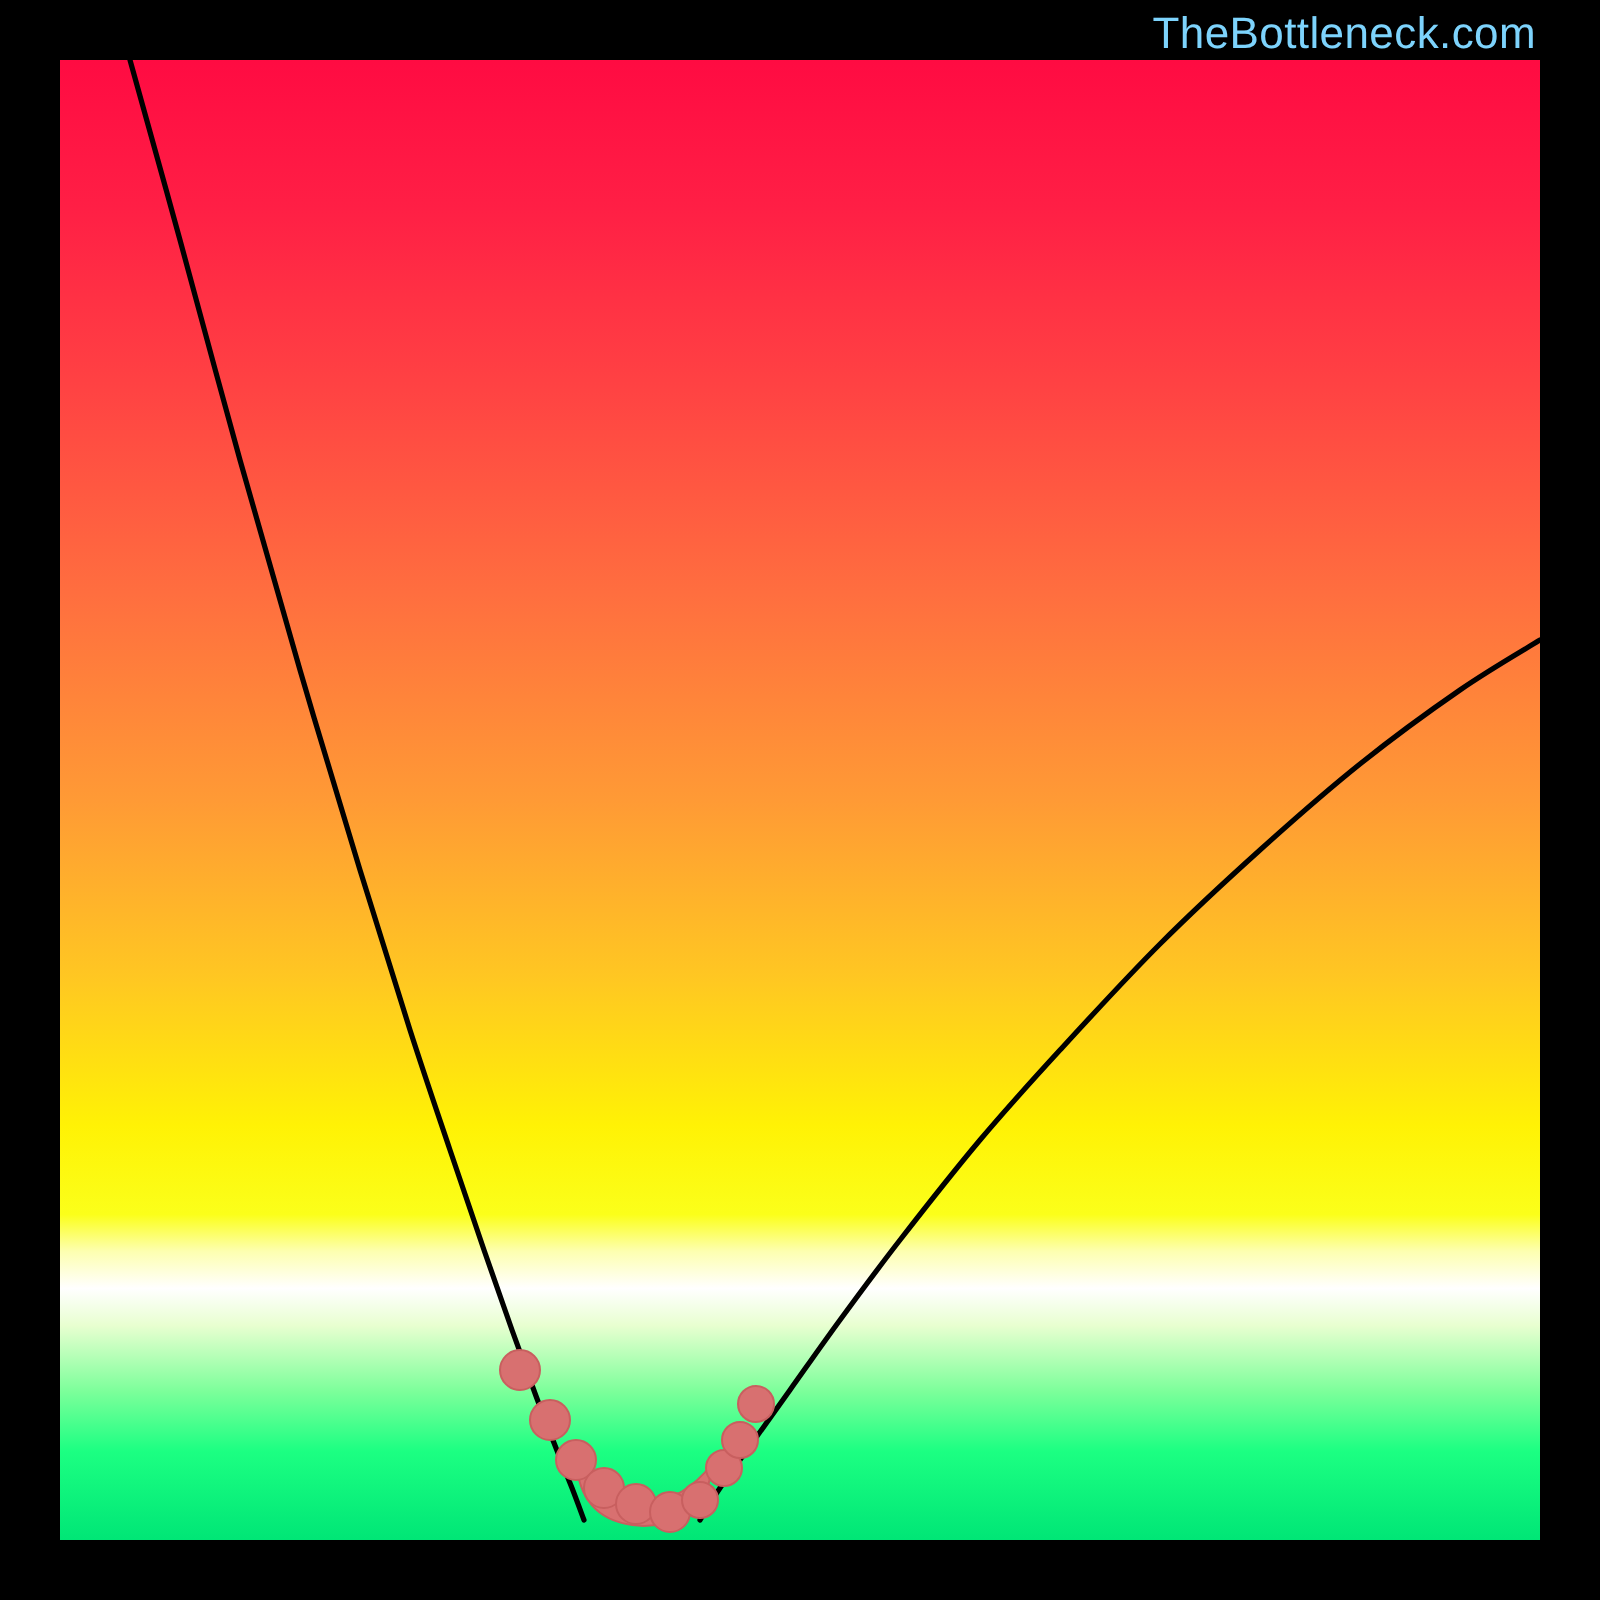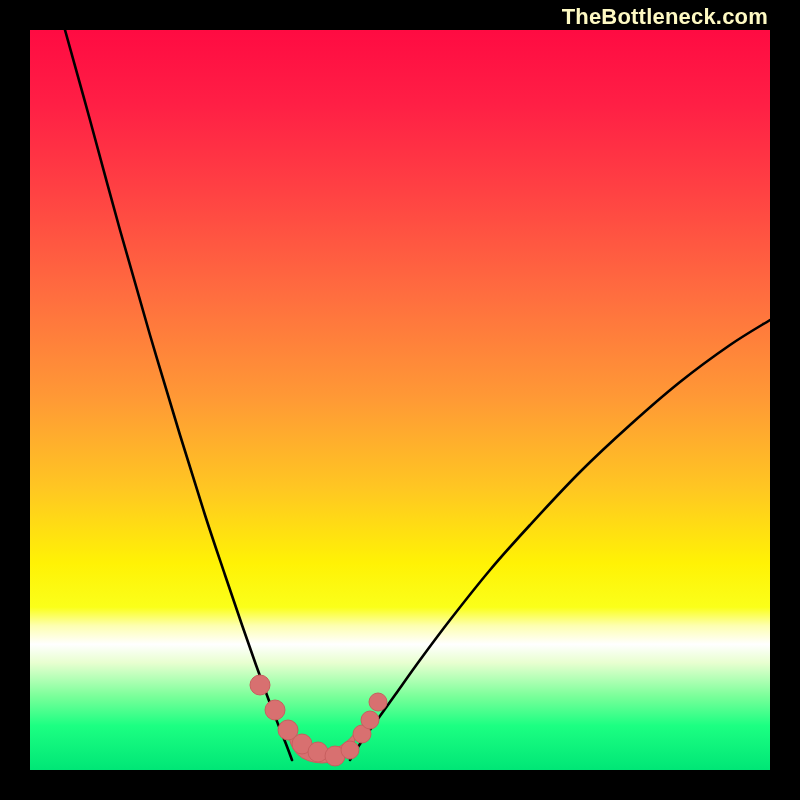--- a/index.html
+++ b/index.html
@@ -32,22 +32,22 @@
     top: 0;
     width: 100%;
     height: 100%;
   }
   .watermark {
     position: absolute;
     top: 4px;
     right: 32px;
     font-family: Arial, Helvetica, sans-serif;
     font-size: 22px;
-    font-weight: 700;
-    color: #fef9c3;
+    font-weight: 400;
+    color: #7dd3fc;
     letter-spacing: 0.2px;
   }
   svg.curve-layer {
     position: absolute;
     left: 0;
     top: 0;
     width: 100%;
     height: 100%;
   }
 </style>

